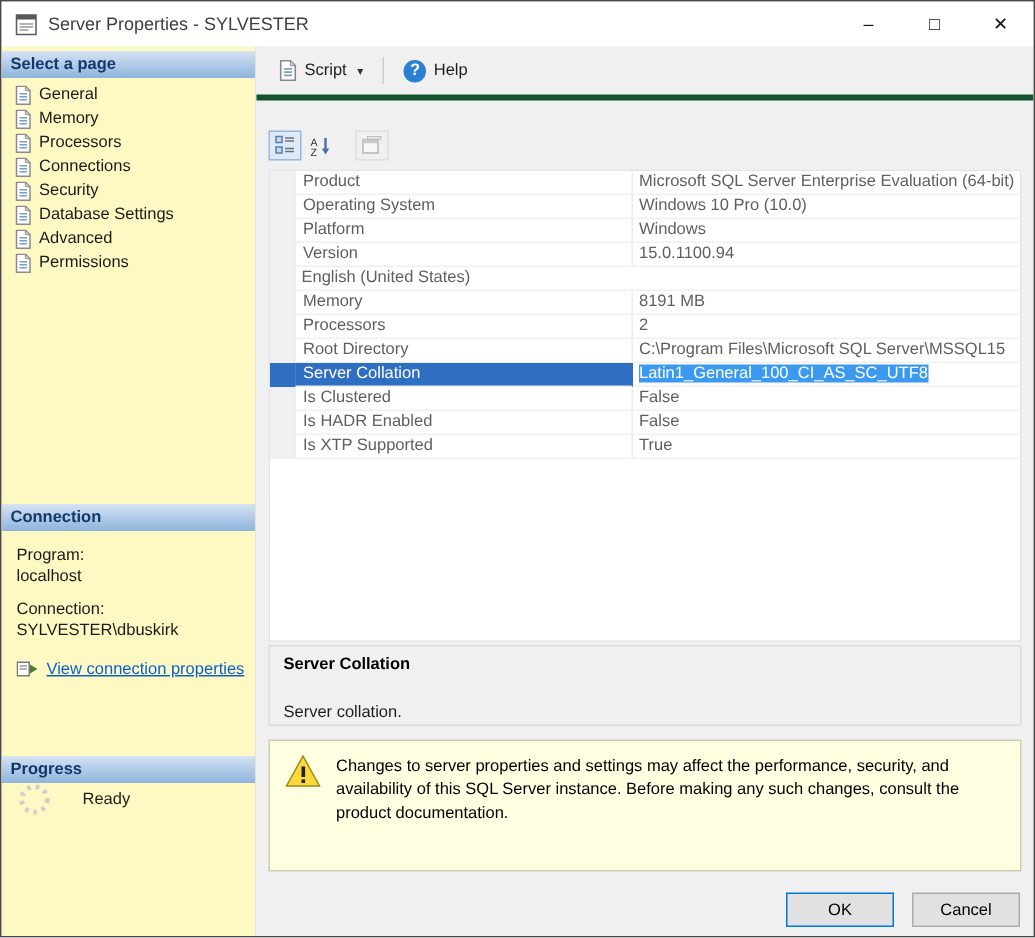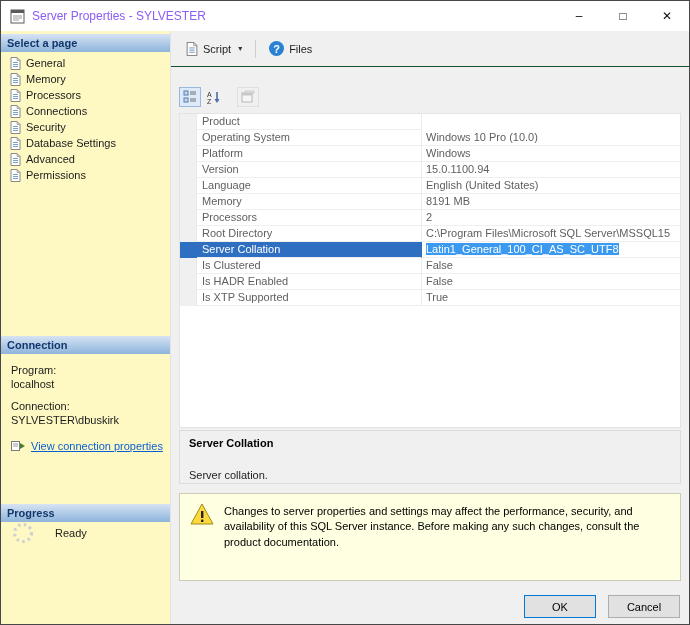--- a/index.html
+++ b/index.html
@@ -6,21 +6,21 @@
   .window {
     position:relative; width:690px; height:625px; box-sizing:border-box;
     background:#f0f0f0; border:1px solid #474747;
     font-family:"Liberation Sans", sans-serif; font-size:11px; color:#1e1e1e;
     overflow:hidden;
   }
 
   
   .titlebar { position:absolute; top:0; left:0; right:0; height:30px; background:#ffffff; display:flex; align-items:center; }
   .title-icon { margin:0 7px 0 9px; display:flex; }
-  .title-text { font-size:12px; color:#8b5cf6; }
+  .title-text { font-size:12px; color:#404040; }
   .win-controls { margin-left:auto; display:flex; height:100%; }
   .win-btn { width:44px; height:30px; display:flex; align-items:center; justify-content:center;
              background:transparent; border:none; font-family:inherit; font-size:12px; color:#111; padding:0; }
 
   
   .sidebar { position:absolute; top:30px; left:0; width:170px; bottom:0; background:#fef9c3; border-right:1px solid #e2e2e2; box-sizing:border-box; }
   .side-header { position:absolute; left:0; right:0; height:18px; line-height:18px; padding-left:6px; box-sizing:border-box;
                  font-weight:bold; color:#13386b;
                  background:linear-gradient(180deg,#d6e3f3 0%,#aec9e7 55%,#8fb4da 100%); }
   #hdr-select { top:3px; } #hdr-connection { top:305px; } #hdr-progress { top:473px; }
@@ -31,21 +31,21 @@
   .conn-label { height:14px; line-height:14px; color:#1b1b1b; }
   .conn-value { height:14px; line-height:14px; color:#1b1b1b; }
   .conn-gap { height:8px; }
   .link-row { margin-top:12px; display:flex; align-items:center; gap:5px; }
   .link { color:#0a5fd2; text-decoration:underline; cursor:pointer; white-space:nowrap; }
   .progress-row { position:absolute; top:490px; left:10px; display:flex; align-items:center; gap:20px; }
   .progress-label { color:#1b1b1b; }
 
   
   .main { position:absolute; top:30px; left:170px; right:0; bottom:0; background:#f0f0f0; }
-  .toolbar { position:absolute; top:0; left:0; right:0; height:36px; border-bottom:1px solid #14532d;
+  .toolbar { position:absolute; top:0; left:0; right:0; height:36px; border-bottom:4px solid #14532d;
              display:flex; align-items:center; padding-left:8px; box-sizing:border-box; }
   .tool-btn { display:flex; align-items:center; gap:5px; padding:4px 7px; background:transparent; border:none;
               font-family:inherit; font-size:11px; color:#1e1e1e; }
   .caret { font-size:8px; color:#333; margin-left:2px; }
   .tb-sep { width:1px; height:18px; background:#cfcfcf; margin:0 6px; }
   .help-badge { width:15px; height:15px; border-radius:50%; background:#2a80d2; color:#fff; font-weight:bold;
                 display:flex; align-items:center; justify-content:center; font-size:11px; }
 
   .grid-toolbar { position:absolute; top:56px; left:8px; display:flex; align-items:center; gap:2px; }
   .gt-btn { width:22px; height:20px; display:flex; align-items:center; justify-content:center;
@@ -228,21 +228,21 @@
             <line x1="3" y1="5.5" x2="8" y2="5.5" stroke="#7aa0c4"></line>
             <line x1="3" y1="7.5" x2="8" y2="7.5" stroke="#7aa0c4"></line>
             <line x1="3" y1="9.5" x2="8" y2="9.5" stroke="#7aa0c4"></line>
           </svg>
         <span>Script</span>
         <span class="caret">▾</span>
       </button>
       <div class="tb-sep"></div>
       <button class="tool-btn">
         <span class="help-badge">?</span>
-        <span>Files</span>
+        <span>Help</span>
       </button>
     </div>
 
     <div class="grid-toolbar">
       <button class="gt-btn pressed">
         <svg width="14" height="14" viewBox="0 0 14 14">
             <rect x="1" y="1" width="4" height="4" fill="#c8daf0" stroke="#5b7ca6"></rect>
             <rect x="1" y="8" width="4" height="4" fill="#c8daf0" stroke="#5b7ca6"></rect>
             <line x1="7" y1="2" x2="13" y2="2" stroke="#707070"></line>
             <line x1="7" y1="4" x2="13" y2="4" stroke="#707070"></line>
@@ -264,39 +264,39 @@
             <rect x="1" y="3" width="10" height="2.5" fill="#9a9a9a"></rect>
             <rect x="4" y="1" width="9" height="2" fill="#cfcfcf" stroke="#707070" stroke-width=".5"></rect>
           </svg>
       </button>
     </div>
 
     <div class="prop-area">
       <div class="grid-row">
         <div class="gutter"></div>
         <div class="cell-name">Product</div>
+        <div class="cell-value">Microsoft SQL Server Enterprise Evaluation (64-bit)</div>
       </div>
       <div class="grid-row">
         <div class="gutter"></div>
         <div class="cell-name">Operating System</div>
         <div class="cell-value">Windows 10 Pro (10.0)</div>
       </div>
       <div class="grid-row">
         <div class="gutter"></div>
         <div class="cell-name">Platform</div>
         <div class="cell-value">Windows</div>
       </div>
       <div class="grid-row">
         <div class="gutter"></div>
         <div class="cell-name">Version</div>
         <div class="cell-value">15.0.1100.94</div>
       </div>
       <div class="grid-row">
         <div class="gutter"></div>
-        <div class="cell-name">Language</div>
         <div class="cell-value">English (United States)</div>
       </div>
       <div class="grid-row">
         <div class="gutter"></div>
         <div class="cell-name">Memory</div>
         <div class="cell-value">8191 MB</div>
       </div>
       <div class="grid-row">
         <div class="gutter"></div>
         <div class="cell-name">Processors</div>

